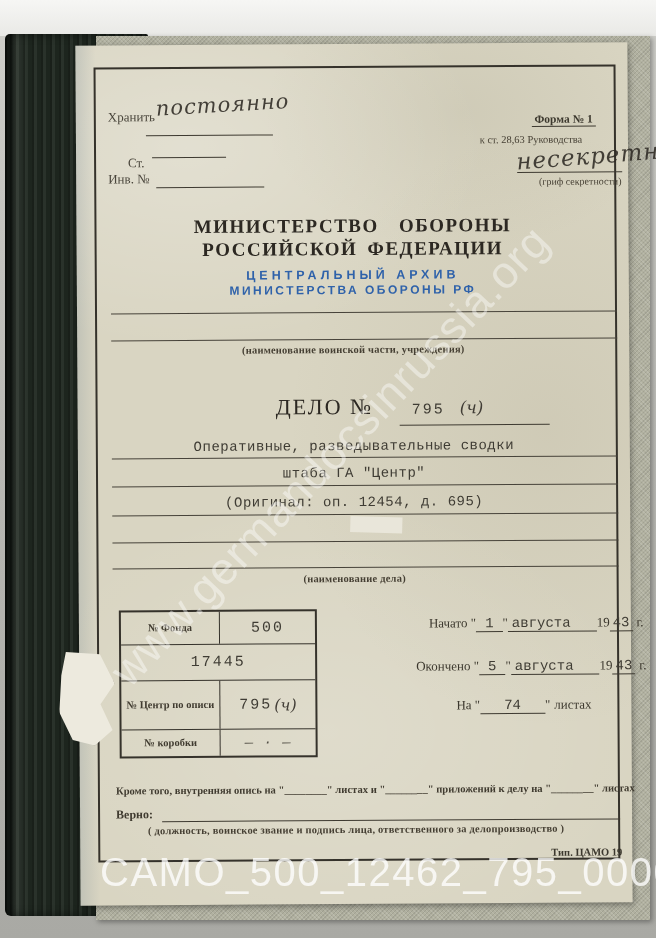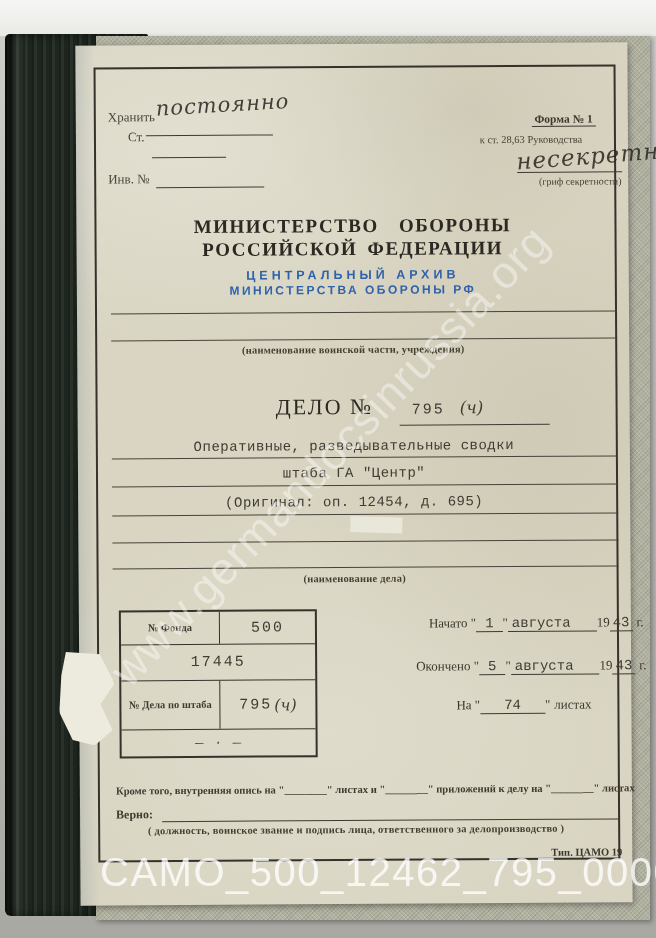--- a/index.html
+++ b/index.html
@@ -75,21 +75,21 @@
   <div class="abs strip-top"></div>
   <div class="abs binding"></div>
   <div class="abs cover"></div>
 
   <div class="abs paper">
     <div class="abs frame"></div>
 
     <span class="abs lbl" style="left:32px;top:64px">Хранить</span>
     <span class="abs hand" style="left:80px;top:48px;font-size:21px;transform:rotate(-3deg);letter-spacing:1px">постоянно</span>
     <div class="abs ul" style="left:70px;top:90px;width:127px"></div>
-    <span class="abs lbl" style="left:52px;top:84px">Ст.</span>
+    <span class="abs lbl" style="left:52px;top:110px">Ст.</span>
     <div class="abs ul" style="left:76px;top:112px;width:74px"></div>
     <span class="abs lbl" style="left:32px;top:126px">Инв. №</span>
     <div class="abs ul" style="left:80px;top:142px;width:108px"></div>
 
     <div class="abs" style="left:398px;top:66px;width:122px;text-align:right">
       <span style="font-size:11.5px;font-weight:bold;color:#3c382e;border-bottom:1px solid #3e3a31;padding:0 3px 1px">Форма № 1</span>
     </div>
     <div class="abs" style="left:392px;top:91px;width:126px;text-align:center;font-size:10.5px;color:#453f33">к ст. 28,63 Руководства</div>
     <span class="abs hand" style="left:440px;top:100px;font-size:23px;transform:rotate(-4deg);letter-spacing:1px">несекретно</span>
     <div class="abs ul" style="left:441px;top:129px;width:105px"></div>
@@ -127,27 +127,28 @@
         <div class="tvalue">
             <span>500</span>
           </div>
       </div>
       <div class="trow" style="height:36px">
         <div class="tvalue">
             <span>17445</span>
           </div>
       </div>
       <div class="trow" style="height:49px">
-        <div class="tlabel">№ Дела по штаба</div>
+        <div class="tlabel">№ Центр по описи</div>
         <div class="tvalue">
             <span>795</span>
             <span class="hand" style="font-size:16px;letter-spacing:0;margin-left:2px">(ч)</span>
           </div>
       </div>
       <div class="trow" style="height:30px;flex:1">
+        <div class="tlabel">№ коробки</div>
         <div class="tvalue hand" style="font-size:14px;letter-spacing:1px">— · —</div>
       </div>
     </div>
 
     <div class="abs date-row" style="left:350px;top:570px">
       <span class="ds">Начато "</span><span class="dv" style="padding:0 9px">1</span><span class="ds">"</span><span class="dv" style="padding:0 26px 0 4px">августа</span><span class="ds">19</span><span class="dv" style="padding:0 3px">43</span> <span class="ds">г.</span>
     </div>
     <div class="abs date-row" style="left:337px;top:613px">
       <span class="ds">Окончено "</span><span class="dv" style="padding:0 9px">5</span><span class="ds">"</span><span class="dv" style="padding:0 26px 0 4px">августа</span><span class="ds">19</span><span class="dv" style="padding:0 3px">43</span> <span class="ds">г.</span>
     </div>

